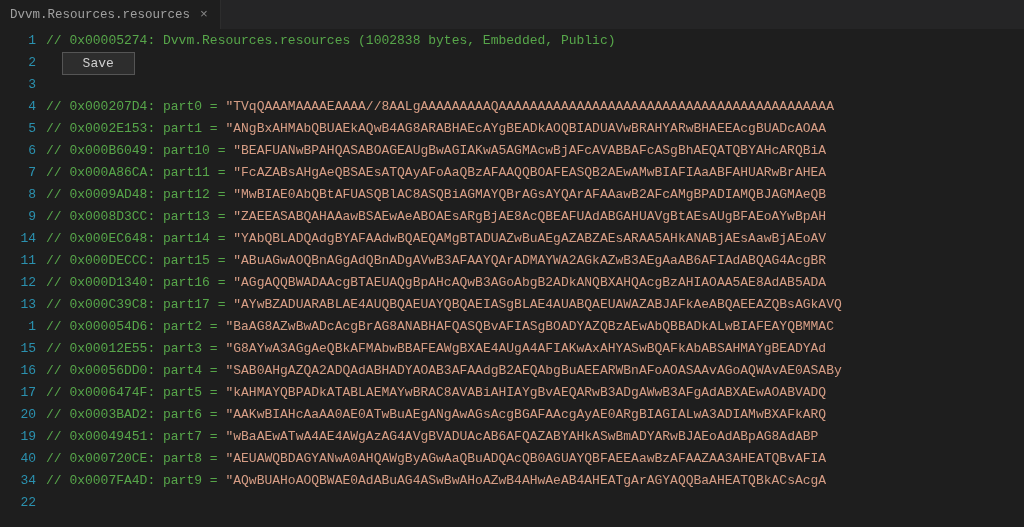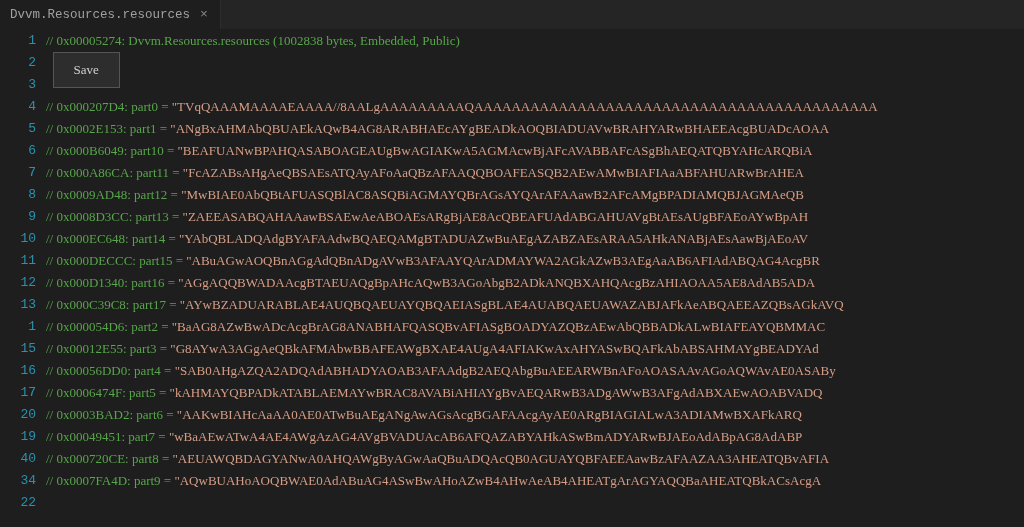--- a/index.html
+++ b/index.html
@@ -64,24 +64,24 @@
   .save-btn {
     display: inline-block;
     background: #2d2d2d;
     border: 1px solid #555;
     color: #d0d0d0;
     padding: 2px 20px;
     font-family: inherit;
     font-size: 13px;
     cursor: pointer;
     margin-left: 0;
-    height: 36px;
+    height: 23px;
     line-height: 14px;
   }
-  .code-row { height: 22px; line-height: 22px; font-family: Liberation Serif, serif; }
+  .code-row { height: 22px; line-height: 22px; }
 </style>
 </head>
 <body>
 
 <div class="tab-bar">
   <div class="tab">
     <span>Dvvm.Resources.resources</span>
     <span class="close">×</span>
   </div>
 </div>
@@ -90,21 +90,21 @@
   <div class="gutter" id="gutter">
       <div class="line">1</div>
       <div class="line">2</div>
       <div class="line">3</div>
       <div class="line">4</div>
       <div class="line">5</div>
       <div class="line">6</div>
       <div class="line">7</div>
       <div class="line">8</div>
       <div class="line">9</div>
-      <div class="line">10</div>
+      <div class="line">14</div>
       <div class="line">11</div>
       <div class="line">12</div>
       <div class="line">13</div>
       <div class="line">1</div>
       <div class="line">15</div>
       <div class="line">16</div>
       <div class="line">17</div>
       <div class="line">20</div>
       <div class="line">19</div>
       <div class="line">40</div>

